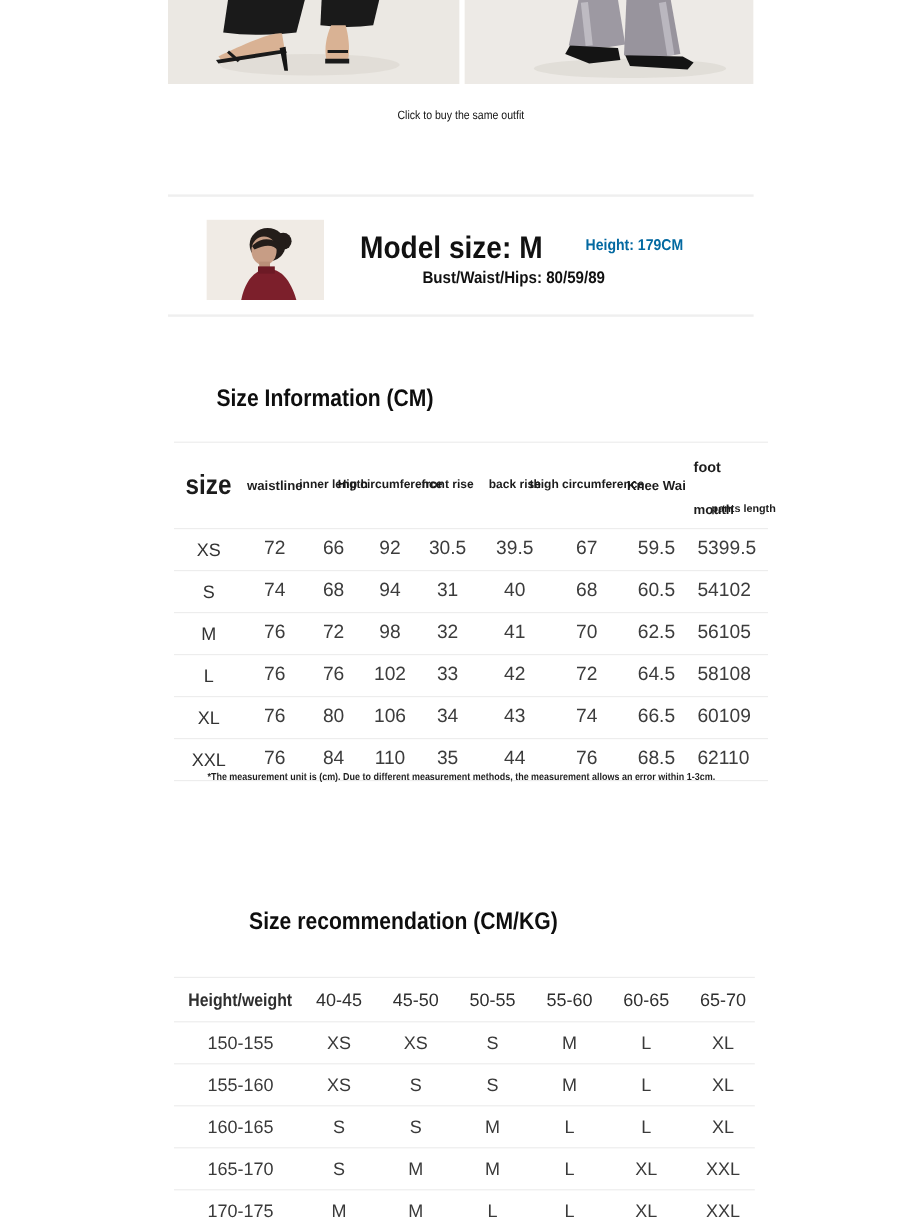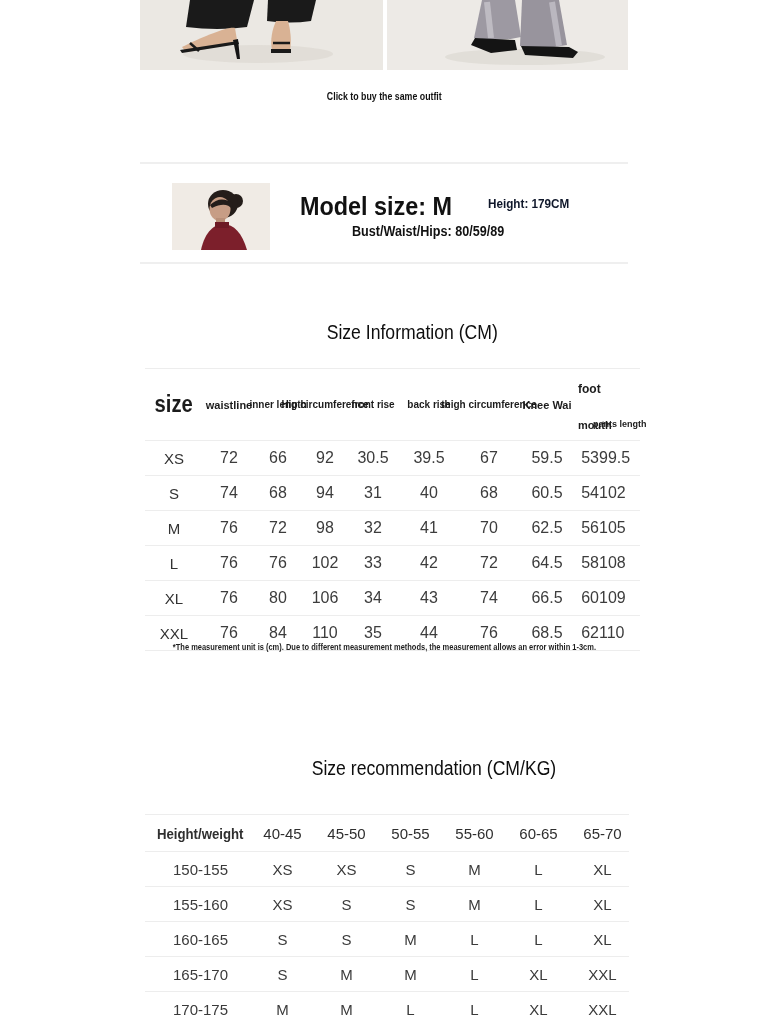--- a/index.html
+++ b/index.html
@@ -5,31 +5,31 @@
   html,body{margin:0;padding:0;background:#fff;}
   .page{position:relative;width:768px;height:1024px;background:#fff;overflow:hidden;
         font-family:"Liberation Sans","DejaVu Sans",sans-serif;color:#222;}
   .cond{display:inline-block;transform:scaleX(.88);transform-origin:50% 50%;white-space:nowrap;}
   .cond-l{display:inline-block;transform:scaleX(.9);transform-origin:0 50%;white-space:nowrap;}
 
   
   .hero{position:absolute;left:140px;top:0;width:488px;height:70px;display:flex;gap:4px;}
   .hero svg{display:block;}
   .caption{position:absolute;left:140px;top:91px;width:488px;text-align:center;
-           font-size:10px;font-weight:700;color:#111;}
+           font-size:10px;font-weight:400;color:#111;}
 
   .divider{position:absolute;left:140px;width:488px;height:2px;background:#efefef;}
 
   
   .model-photo{position:absolute;left:172px;top:183px;width:98px;height:67px;}
   .model-size{position:absolute;left:300px;top:191px;font-size:26px;font-weight:700;color:#111;}
-  .model-height{position:absolute;left:488px;top:196px;font-size:13px;font-weight:700;color:#0f172a;}
+  .model-height{position:absolute;left:488px;top:196px;font-size:13px;font-weight:700;color:#0369a1;}
   .model-bwh{position:absolute;left:352px;top:223px;font-size:14px;font-weight:700;color:#111;}
 
-  .sec-title{position:absolute;width:488px;text-align:center;font-size:20px;font-weight:400;color:#0e0e0e;}
+  .sec-title{position:absolute;width:488px;text-align:left;font-size:20px;font-weight:700;color:#0e0e0e;}
   .t1{left:168px;top:321px;}
   .t2{left:190px;top:757px;}
 
   
   .sz-table{position:absolute;left:145px;top:368px;width:495px;}
   .sz-row{display:grid;grid-template-columns:58px 52px 46px 48px 48px 64px 56px 60px 22px 41px;
           border-bottom:1px solid #ededed;}
   .sz-head{border-top:1px solid #ededed;height:71px;}
   .sz-body{height:34px;}
   .sz-row .c{display:flex;align-items:center;justify-content:center;overflow:visible;}

